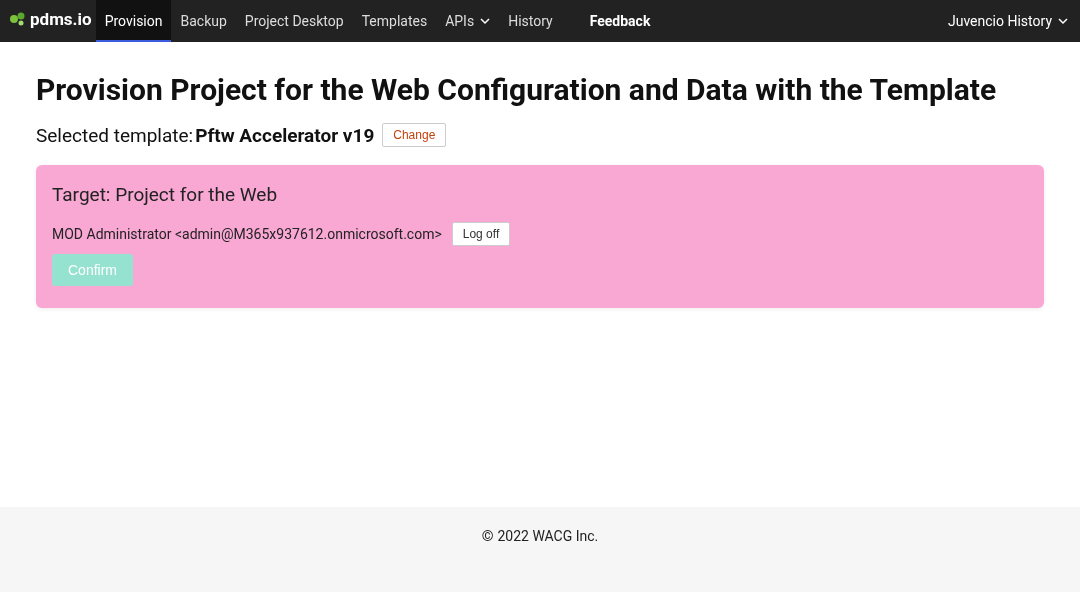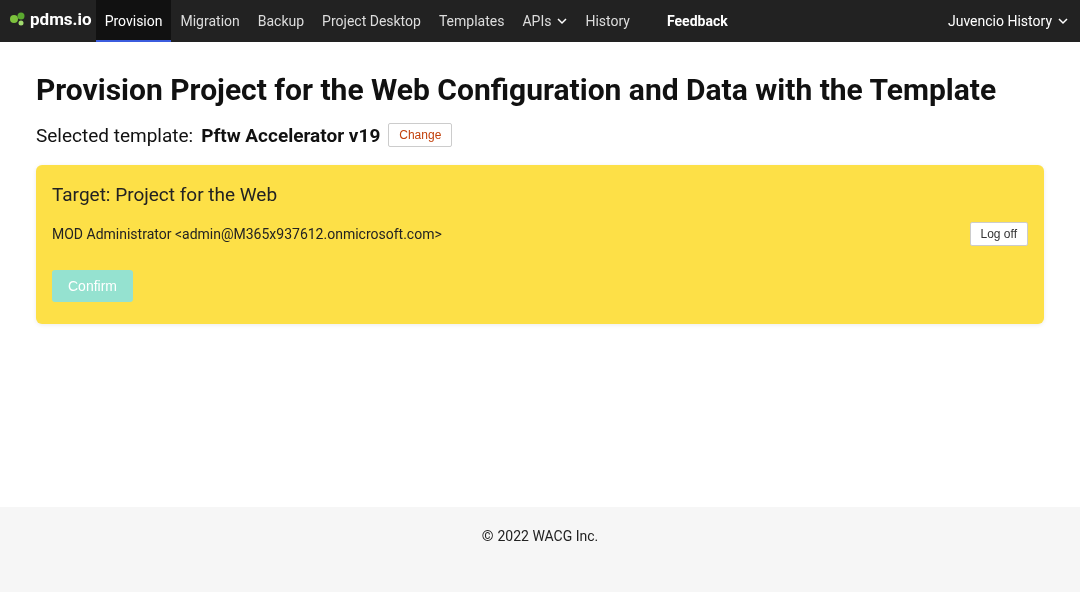--- a/index.html
+++ b/index.html
@@ -102,48 +102,47 @@
       margin-bottom: 18px;
     }
     .selected-template-label {
       font-size: 19px;
       color: #111111;
     }
     .selected-template-name {
       font-size: 19px;
       font-weight: 700;
       color: #111111;
-      margin-left: 8px;
+      margin-left: 2px;
     }
     .change-btn {
       border: 1px solid #cccccc;
       background: #ffffff;
       color: #c2410c;
       font-size: 12px;
       padding: 4px 10px;
       margin-left: 8px;
       cursor: pointer;
       border-radius: 2px;
     }
     .card {
-      background: #fde047;
+      background: #f9a8d4;
       border-radius: 6px;
       box-shadow: 0 1px 4px rgba(0,0,0,0.08);
       padding: 18px 16px 22px 16px;
     }
     .card-title {
       font-size: 19px;
       color: #222222;
       margin-bottom: 16px;
     }
     .user-row {
       display: flex;
       align-items: center;
-      margin-bottom: 24px;
-      justify-content: space-between;
+      margin-bottom: 8px;
     }
     .user-text {
       font-size: 14px;
       color: #222222;
     }
     .logoff-btn {
       border: 1px solid #cccccc;
       background: #ffffff;
       color: #333333;
       font-size: 12px;
@@ -217,23 +216,20 @@
         <circle cx="13" cy="14" r="2.5" fill="#a2db6f"></circle>
       </svg>
     </span>
     <span class="logo-text">pdms.io</span>
   </div>
   <div class="nav-items">
     <div class="nav-item active">
       <span>Provision</span>
     </div>
     <div class="nav-item">
-      <span>Migration</span>
-    </div>
-    <div class="nav-item">
       <span>Backup</span>
     </div>
     <div class="nav-item">
       <span>Project Desktop</span>
     </div>
     <div class="nav-item">
       <span>Templates</span>
     </div>
     <div class="nav-item">
       <span>APIs</span>

